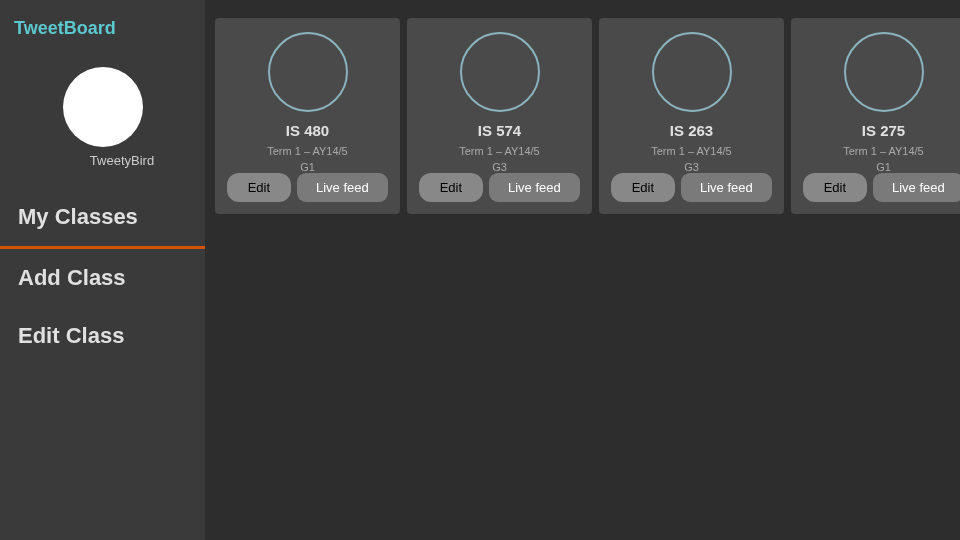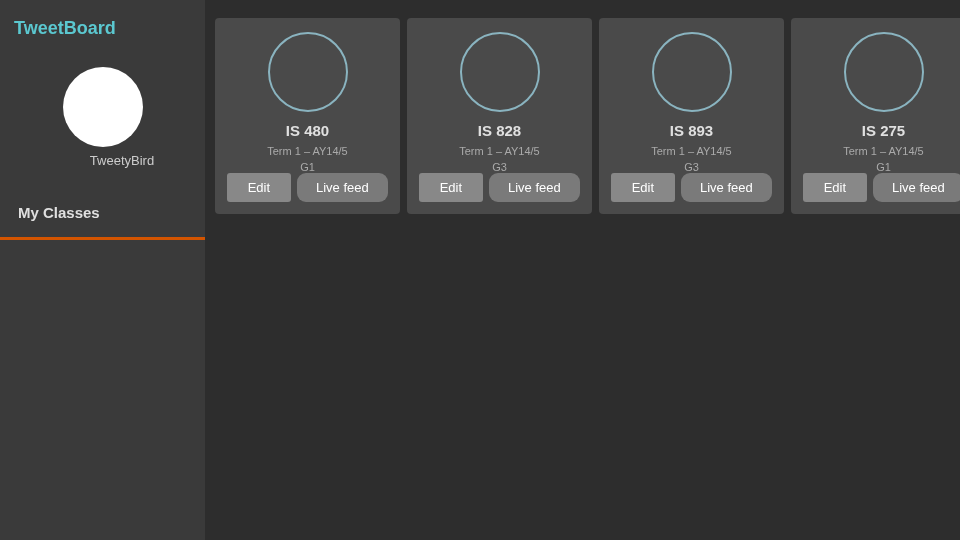--- a/index.html
+++ b/index.html
@@ -49,21 +49,21 @@
     }
 
     .sidebar-nav {
       width: 100%;
     }
 
     .sidebar-item {
       width: 100%;
       padding: 16px 18px;
       color: #e0e0e0;
-      font-size: 15px;
+      font-size: 22px;
       font-weight: 600;
       cursor: pointer;
     }
 
     .sidebar-item.active {
       border-bottom: 3px solid #d35400;
     }
 
     
     #main {
@@ -123,23 +123,23 @@
     }
 
     .class-actions {
       display: flex;
       gap: 6px;
       width: 100%;
     }
 
     .btn-edit {
       background: #888;
-      color: #ffffff;
+      color: #000000;
       border: none;
-      border-radius: 3px;
+      border-radius: 12px;
       padding: 7px 14px;
       font-size: 13px;
       cursor: pointer;
       flex: 1;
     }
 
     .btn-livefeed {
       background: #7a7a7a;
       color: #fff;
       border: none;
@@ -154,49 +154,55 @@
 <body>
 
 <div id="sidebar">
   <div id="app-title">TweetBoard</div>
   <div id="avatar"></div>
   <div id="user-name">TweetyBird</div>
   <nav class="sidebar-nav">
     <div class="sidebar-item active">
       <span>My Classes</span>
     </div>
+    <div class="sidebar-item">
+      <span>Add Class</span>
+    </div>
+    <div class="sidebar-item">
+      <span>Edit Class</span>
+    </div>
   </nav>
 </div>
 
 <div id="main">
   <div id="classes-grid">
 
   <div class="class-card">
       <div class="class-icon-circle"></div>
       <div class="class-name">IS 480</div>
       <div class="class-term">Term 1 – AY14/5</div>
       <div class="class-group">G1</div>
       <div class="class-actions">
         <button class="btn-edit">Edit</button>
         <button class="btn-livefeed">Live feed</button>
       </div>
     </div>
       <div class="class-card">
       <div class="class-icon-circle"></div>
-      <div class="class-name">IS 828</div>
+      <div class="class-name">IS 574</div>
       <div class="class-term">Term 1 – AY14/5</div>
       <div class="class-group">G3</div>
       <div class="class-actions">
         <button class="btn-edit">Edit</button>
         <button class="btn-livefeed">Live feed</button>
       </div>
     </div>
       <div class="class-card">
       <div class="class-icon-circle"></div>
-      <div class="class-name">IS 893</div>
+      <div class="class-name">IS 263</div>
       <div class="class-term">Term 1 – AY14/5</div>
       <div class="class-group">G3</div>
       <div class="class-actions">
         <button class="btn-edit">Edit</button>
         <button class="btn-livefeed">Live feed</button>
       </div>
     </div>
       <div class="class-card">
       <div class="class-icon-circle"></div>
       <div class="class-name">IS 275</div>

